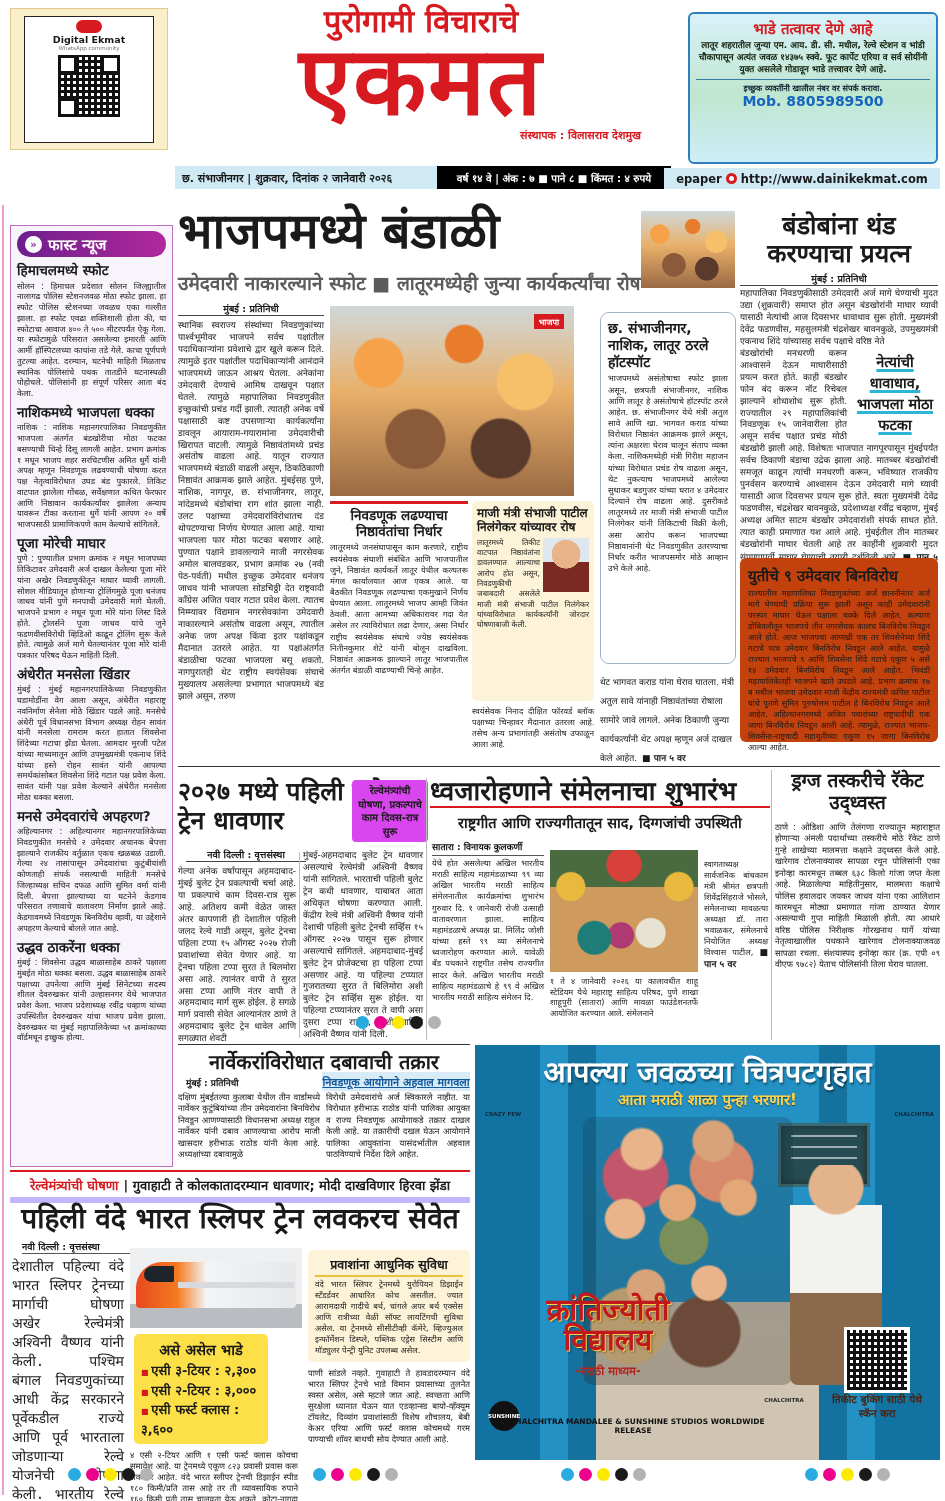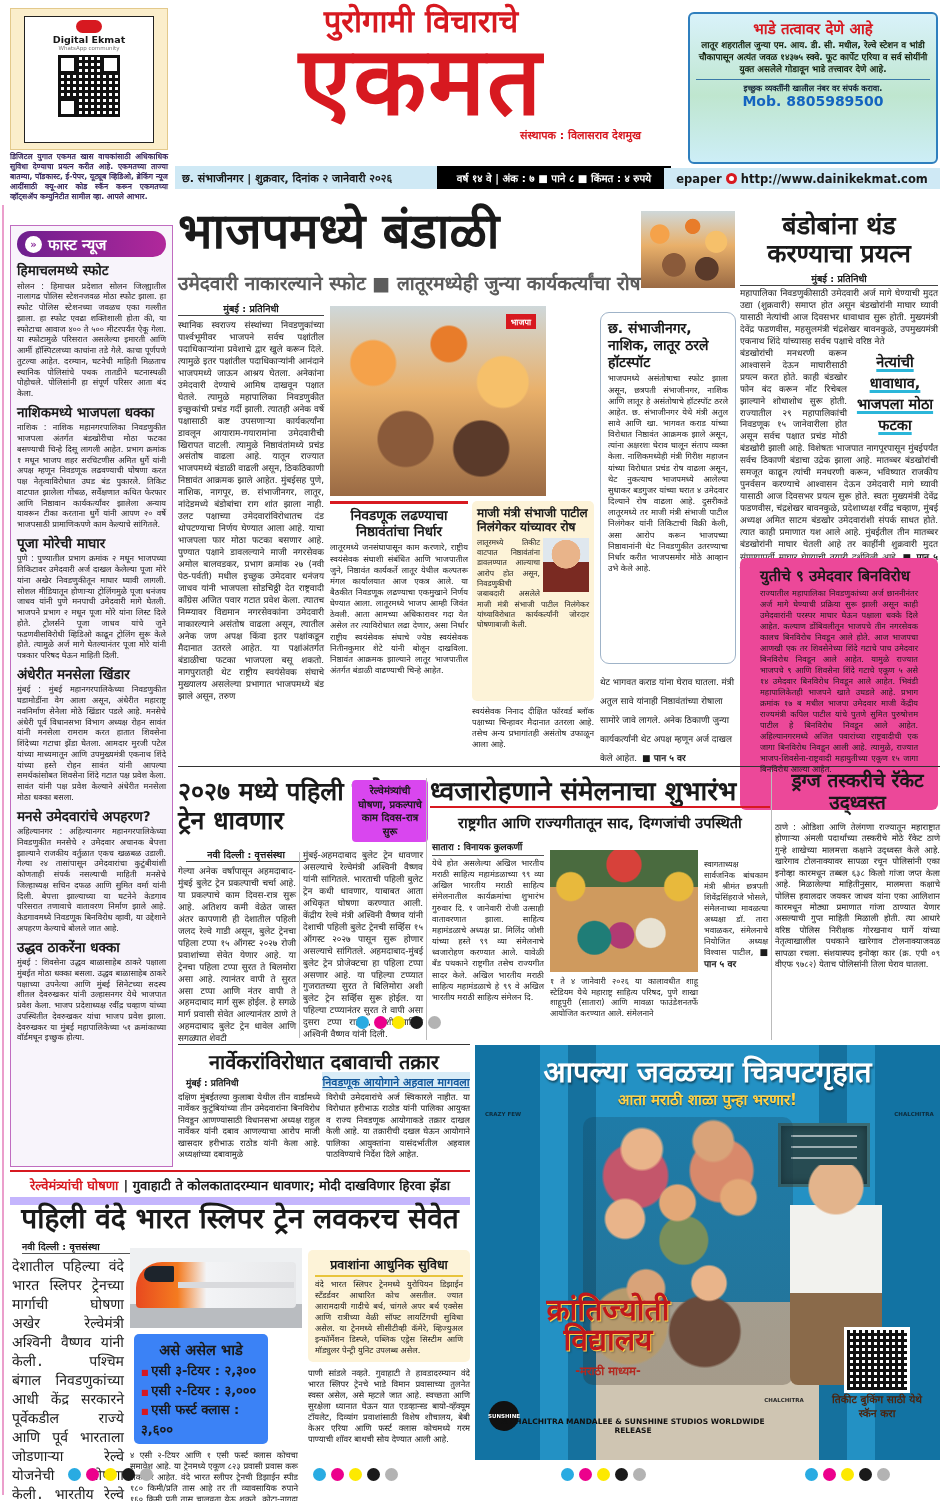--- a/index.html
+++ b/index.html
@@ -59,46 +59,46 @@
      radial-gradient(circle at 55% 20%,#e87c2a 0 9%,transparent 10%),
      radial-gradient(circle at 80% 40%,#f6c06a 0 12%,transparent 13%),
      radial-gradient(circle at 35% 70%,#8a5a3a 0 14%,transparent 15%),
      radial-gradient(circle at 70% 75%,#5a3a2a 0 13%,transparent 14%),
      linear-gradient(180deg,#cfd8da 0%,#e9b06a 45%,#9a6a44 100%);}
   .lead-sub{left:178px;top:270px;width:558px;font-size:19px;font-weight:bold;color:#5c5c5c;}
   .byline{font-size:9.5px;font-weight:bold;text-align:center;margin-bottom:4px;}
   .rule-b{border-bottom:1px solid #444;}
   .body-t{font-size:8.8px;line-height:1.36;}
   .lead-col1{left:178px;top:302px;width:146px;height:462px;}
-  .lead-photo{left:330px;top:306px;width:216px;height:190px;}
+  .lead-photo{left:330px;top:306px;width:244px;height:190px;}
   .flag-chip{position:absolute;right:10px;top:8px;background:#d71920;color:#fff;font-size:8px;
              font-weight:bold;padding:2px 5px;}
   .nish{left:330px;top:501px;width:138px;height:262px;}
   .nish-rule{height:3px;background:#d71920;margin-bottom:3px;}
   .nish-title{font-size:13.5px;font-weight:bold;text-align:center;line-height:1.2;}
   .nilang{left:472px;top:501px;width:122px;height:200px;background:#fdf3d8;border-radius:5px;
           padding:5px;box-sizing:border-box;}
   .nilang-title{font-size:12px;font-weight:bold;line-height:1.2;margin-bottom:3px;}
   .portrait{float:right;width:46px;height:54px;margin:0 0 2px 3px;
      background:radial-gradient(circle at 50% 30%,#e9b48a 0 32%,transparent 33%),
                 linear-gradient(180deg,#dfe7ee 0 45%,#7a2a22 45% 100%);}
-  .lead-col3{left:472px;top:706px;width:122px;height:57px;}
+  .lead-col3{left:472px;top:706px;width:122px;height:57px;font-family:Liberation Serif, serif;}
   .hotspot{left:600px;top:312px;width:136px;height:352px;border:1.5px solid #9fb3c8;border-radius:9px;
            padding:7px;box-sizing:border-box;background:#fff;}
   .hs-title{font-size:14px;font-weight:bold;line-height:1.2;margin-bottom:3px;}
   .lead-col4{left:600px;top:670px;width:136px;height:94px;}
   
   .rc-head{left:740px;top:212px;width:198px;font-size:25px;font-weight:bold;text-align:center;line-height:1.12;}
   .rc-byline{left:740px;top:272px;width:198px;}
   .rc-body{left:740px;top:288px;width:198px;height:266px;}
   .inset{float:right;width:86px;margin:4px 0 2px 5px;font-size:14.5px;font-weight:bold;line-height:1.45;
          text-align:center;text-decoration:underline;text-decoration-color:#2bb6d9;text-decoration-thickness:2.5px;}
   .pgref{font-weight:bold;font-size:9px;}
-  .yuti{left:740px;top:558px;width:198px;height:252px;background:#ec4899;border-radius:6px;
-        padding:7px 20px;box-sizing:border-box;}
+  .yuti{left:740px;top:558px;width:198px;height:184px;background:#c2410c;border-radius:6px;
+        padding:7px 8px;box-sizing:border-box;}
   .yuti-title{font-size:15px;font-weight:bold;margin-bottom:3px;}
   .divider{background:#333;height:1px;}
   
   .bt-head{left:178px;top:778px;width:234px;font-size:25px;font-weight:bold;line-height:1.15;}
   .bt-note{left:352px;top:780px;width:70px;background:#d946ef;border-radius:4px;padding:4px 3px;
            font-size:10px;font-weight:bold;text-align:center;line-height:1.35;}
   .bt-byline{left:186px;top:848px;width:120px;}
   .bt-col1{left:178px;top:866px;width:118px;height:172px;}
   .bt-col2{left:303px;top:850px;width:120px;height:188px;}
   .vline{width:1px;background:#bbb;}
@@ -124,34 +124,34 @@
   .dr-head{left:775px;top:770px;width:165px;font-size:19px;font-weight:bold;text-align:center;line-height:1.15;}
   .dr-body{left:775px;top:822px;width:165px;height:222px;}
   
   .nv-head{left:178px;top:1048px;width:292px;font-size:20px;font-weight:bold;text-align:center;}
   .nv-byline{left:186px;top:1076px;width:110px;text-align:left;font-size:9px;font-weight:bold;}
   .nv-sub{left:322px;top:1072px;width:148px;background:#d8ecf7;color:#14599c;font-size:11px;font-weight:bold;
           text-align:center;text-decoration:underline;padding:2px 0;}
   .nv-col1{left:178px;top:1092px;width:142px;height:76px;}
   .nv-col2{left:326px;top:1092px;width:144px;height:76px;}
   
-  .banner{left:10px;top:1170px;width:460px;height:25px;border-top:2px solid #d71920;border-bottom:8px solid #c4b5fd;
+  .banner{left:10px;top:1170px;width:460px;height:25px;border-top:2px solid #d71920;border-bottom:6px solid #c4b5fd;
           display:flex;align-items:center;justify-content:center;gap:5px;font-size:13px;font-weight:bold;}
   .banner .rl{color:#d71920;}
   .vb-head{left:10px;top:1198px;width:460px;font-size:28px;font-weight:bold;text-align:center;}
   .vb-byline{left:22px;top:1240px;width:140px;text-align:left;font-size:9.5px;font-weight:bold;
              border-bottom:1px solid #555;}
   .vb-col1{left:12px;top:1256px;width:112px;height:206px;font-size:14px;font-family:Liberation Mono, monospace;}
   .vb-mid{left:130px;top:1248px;width:172px;}
   .train{position:relative;width:172px;height:80px;background:linear-gradient(180deg,#eef0f2 0 70%,#b9bcc0 70% 100%);overflow:hidden;}
   .train-body{position:absolute;left:6px;top:14px;width:160px;height:46px;border-radius:26px 4px 4px 4px;
      background:linear-gradient(90deg,#e8491f 0,#f47b20 26%,#f3f4f6 44%,#e7e8ea 100%);}
   .train-win{position:absolute;left:14px;top:18px;width:30px;height:16px;border-radius:12px 2px 2px 10px;background:#1d242c;}
   .train-band{position:absolute;left:48px;top:34px;width:116px;height:6px;background:#d9dadd;}
-  .fare{margin-top:6px;background:#3b82f6;border-radius:5px;padding:5px 7px;width:120px;margin-left:4px;}
+  .fare{margin-top:6px;background:#fde047;border-radius:5px;padding:5px 7px;width:120px;margin-left:4px;}
   .fare-title{font-size:14.5px;font-weight:bold;text-align:center;margin-bottom:2px;}
   .fare-item{font-size:13px;font-weight:bold;line-height:1.5;}
   .fare-item:before{content:"■ ";color:#d71920;font-size:8px;}
   .vb-mid-txt{margin-top:5px;font-size:8.3px;width:168px;}
   .vb-right{left:308px;top:1250px;width:162px;}
   .suvidha{background:#fdf3d8;border-radius:5px;padding:6px 7px;}
   .suv-title{font-size:12.5px;font-weight:bold;text-align:center;margin-bottom:2px;border-bottom:2px solid #e8c43c;padding-bottom:2px;}
   .vb-right-txt{margin-top:5px;font-size:8.3px;}
   
   .ad{left:475px;top:1045px;width:465px;height:415px;overflow:hidden;
@@ -217,21 +217,20 @@
       <div class="mini-logo"></div>
       <div class="qr-title">Digital Ekmat</div>
       <div class="qr-sub">WhatsApp community</div>
       <div class="qr-pat">
           <i class="tl"></i>
           <i class="tr"></i>
           <i class="bl"></i>
         </div>
     </div>
   </div>
-  <div class="abs qr-cap jt">डिजिटल युगात एकमत खास वाचकांसाठी अधिकाधिक सुविधा देण्याचा प्रयत्न करीत आहे. एकमतच्या ताज्या बातम्या, पॉडकास्ट, ई-पेपर, यूट्यूब व्हिडिओ, ब्रेकिंग न्यूज आदींसाठी क्यू-आर कोड स्कॅन करून एकमतच्या व्हॉट्सॲप कम्युनिटीत सामील व्हा. आपले आभार.</div>
 
   <div class="abs masthead">
     <div class="tagline">पुरोगामी विचाराचे</div>
     <div class="paper-title">एकमत</div>
     <div class="founder">संस्थापक : विलासराव देशमुख</div>
   </div>
 
   <div class="abs rent-ad">
     <div class="rent-title">भाडे तत्वावर देणे आहे</div>
     <div class="rent-body">लातूर शहरातील जुन्या एम. आय. डी. सी. मधील, रेल्वे स्टेशन व भांडी चौकापासून अत्यंत जवळ १४३७५ स्क्वे. फूट कार्पेट एरिया व सर्व सोयींनी युक्त असलेले गोडावून भाडे तत्त्वावर देणे आहे.</div>

